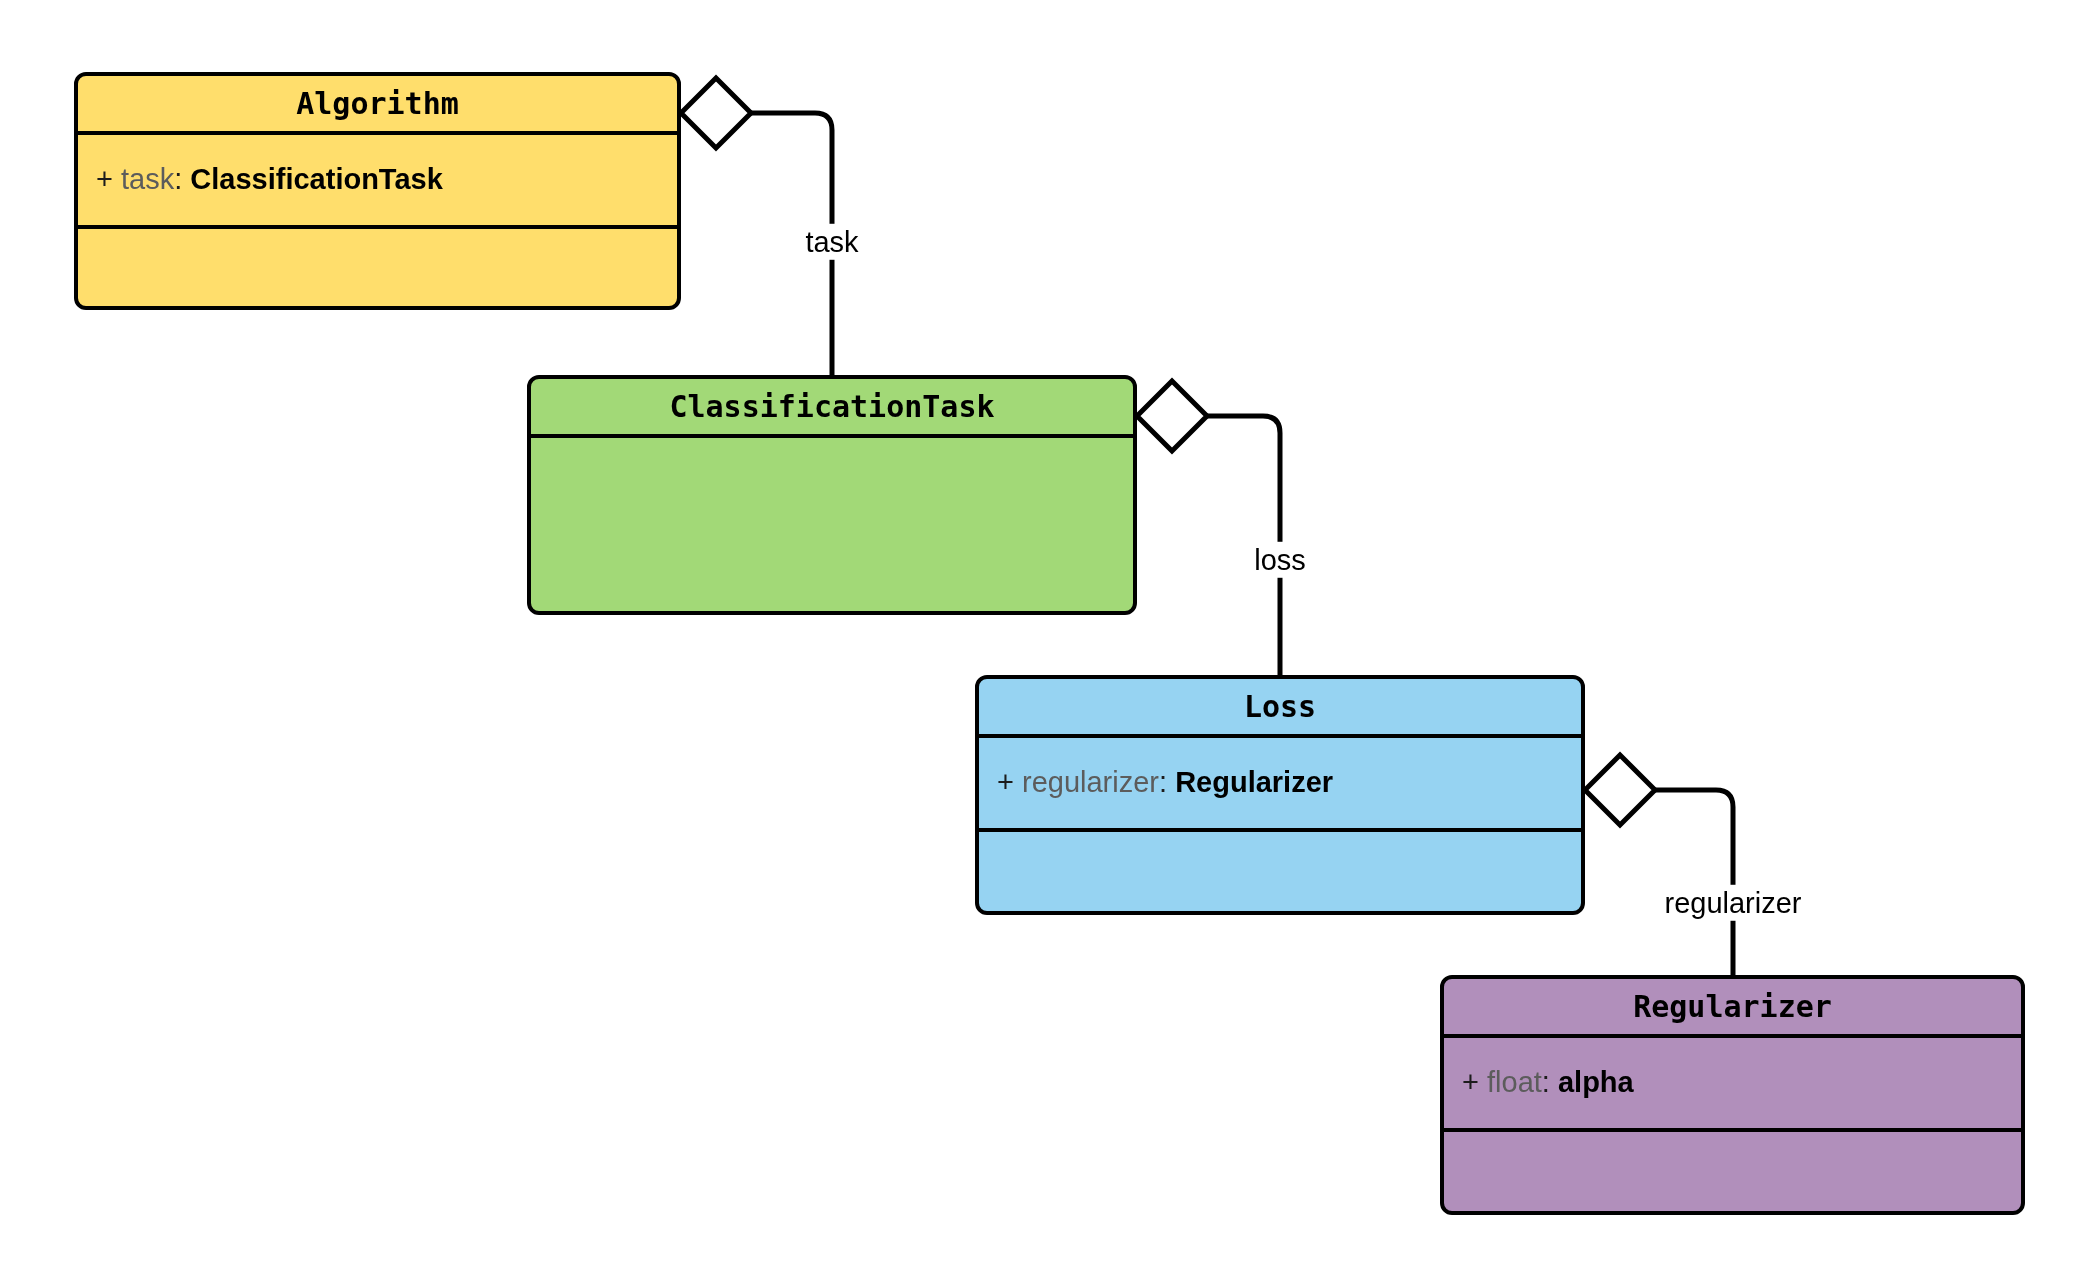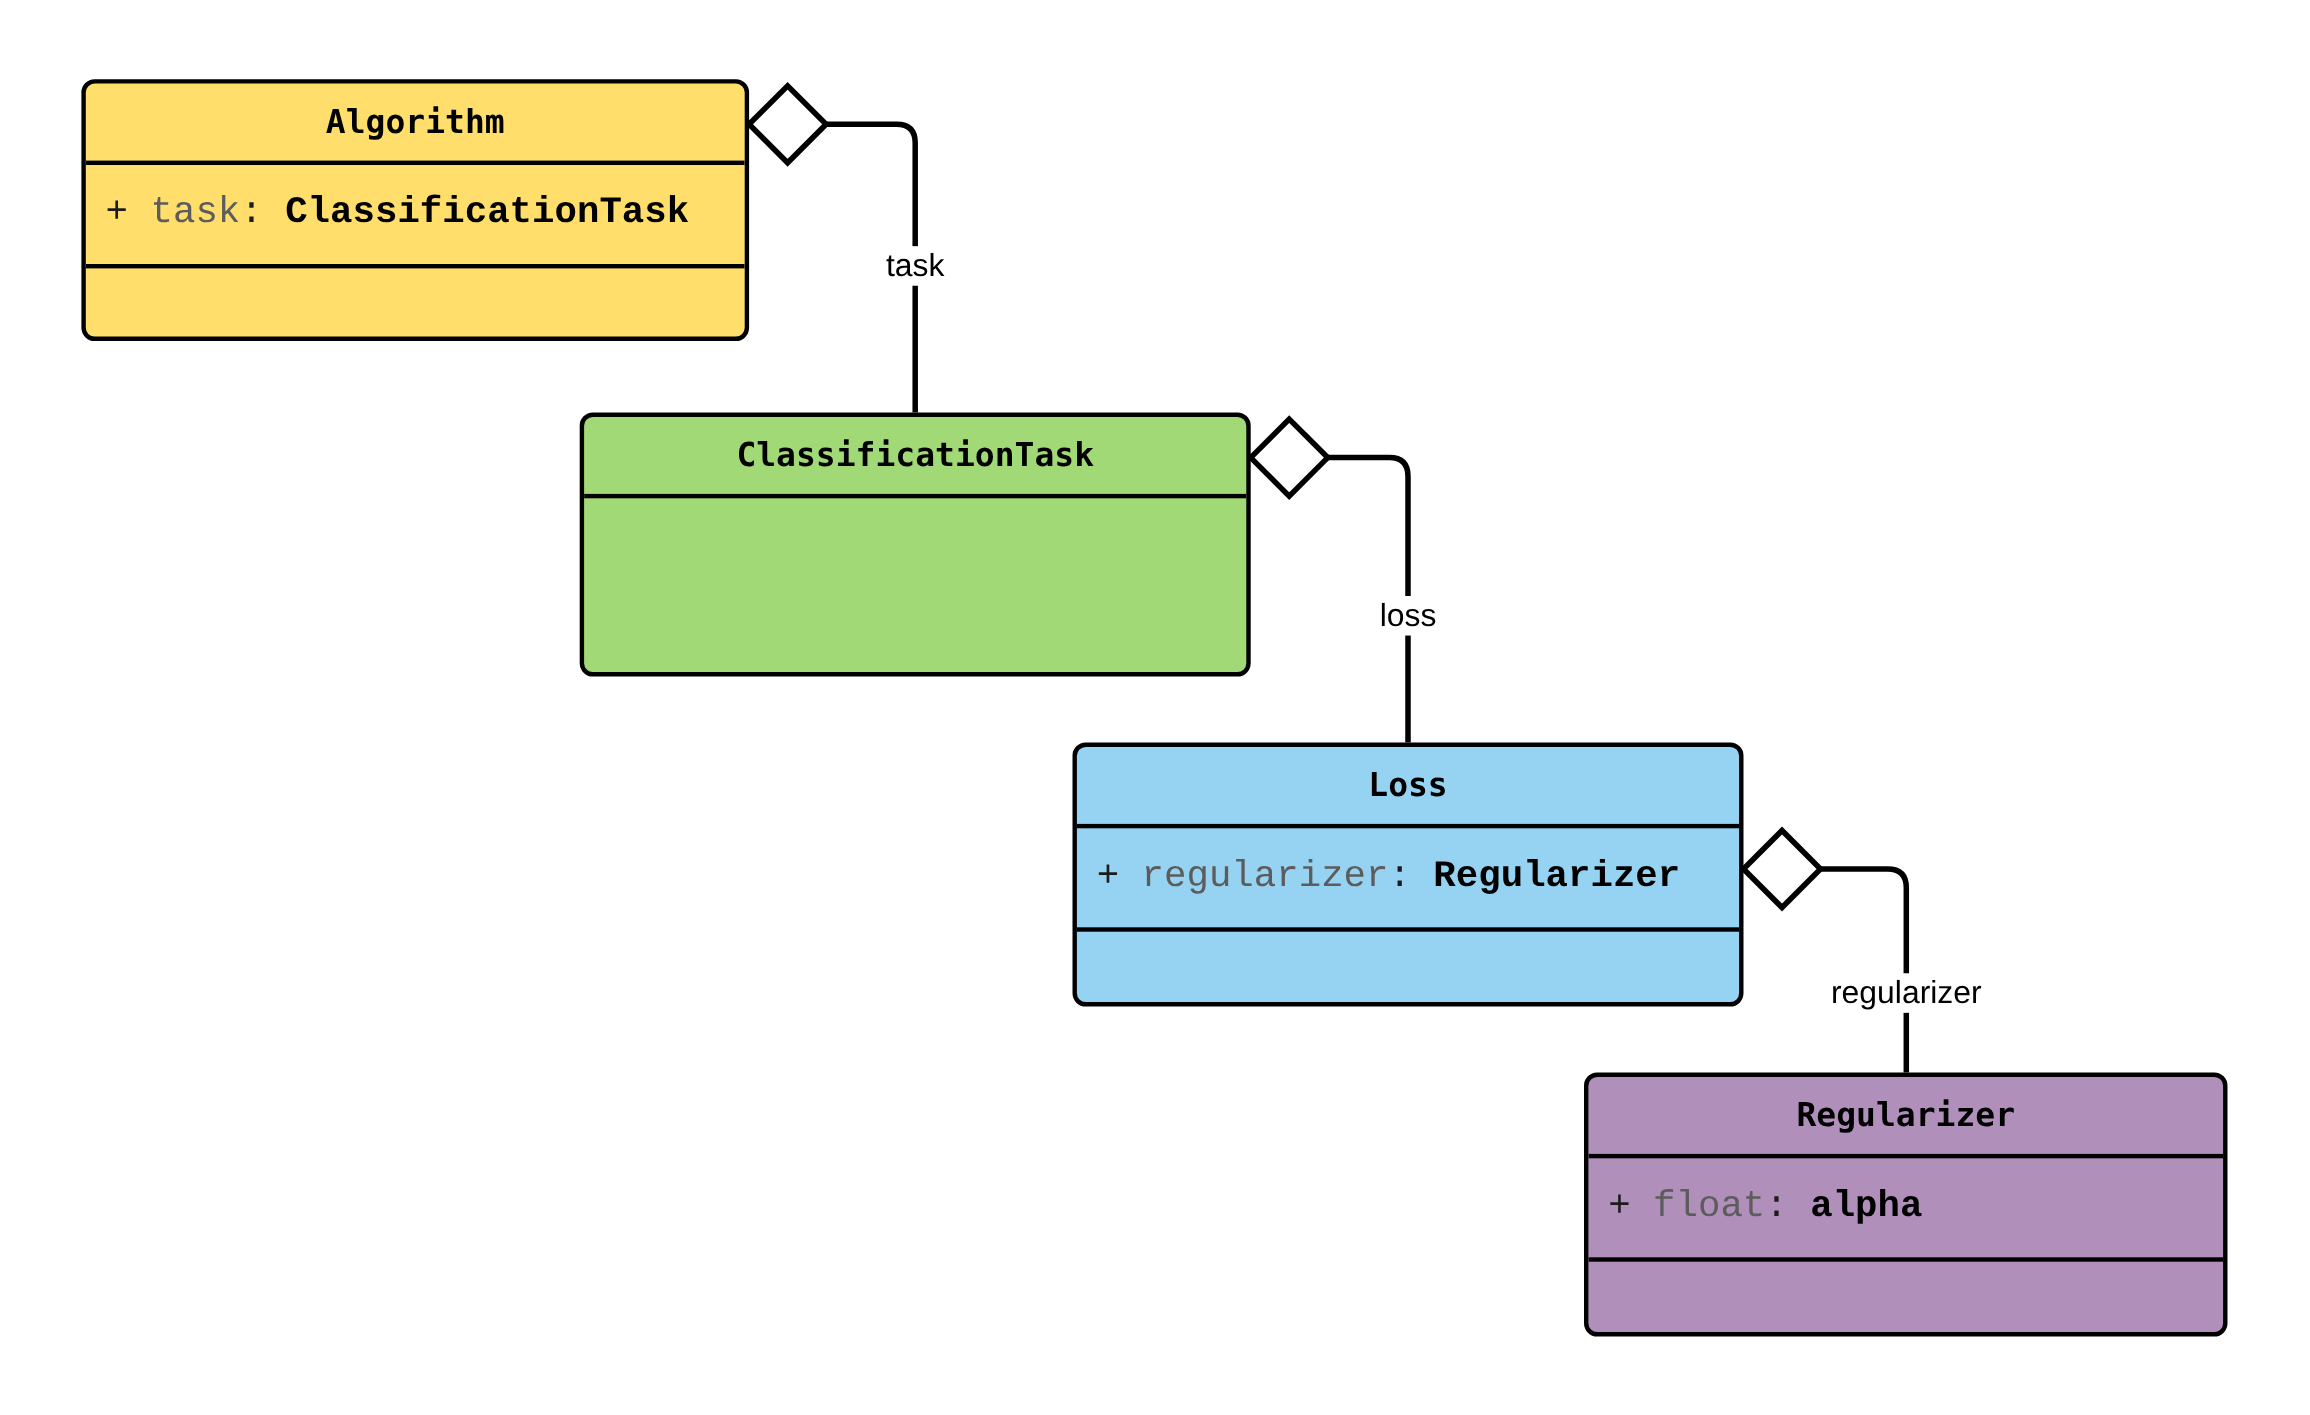--- a/index.html
+++ b/index.html
@@ -35,43 +35,43 @@
     box-sizing: border-box;
     border: 4px solid #000000;
     border-radius: 12px;
     z-index: 2;
     overflow: hidden;
     display: flex;
     flex-direction: column;
   }
   .uml-header {
     box-sizing: border-box;
-    height: 74px;
+    height: 59px;
     border-bottom: 4px solid #000000;
     display: flex;
     align-items: center;
     justify-content: center;
     font-family: "DejaVu Sans Mono", "Liberation Mono", monospace;
     font-weight: bold;
     font-size: 30px;
     color: #000000;
     letter-spacing: 0px;
   }
   .uml-attrs {
     box-sizing: border-box;
     height: 94px;
     border-bottom: 4px solid #000000;
     display: flex;
     flex-direction: column;
     justify-content: center;
     padding-left: 18px;
   }
   .uml-attr {
-    font-family: Liberation Mono, monospace;
-    font-size: 34px;
+    font-family: Liberation Sans, sans-serif;
+    font-size: 29px;
     white-space: pre;
     line-height: 1.1;
   }
   .attr-vis   { color: #1c1c1c; font-weight: normal; }
   .attr-name  { color: #5c5c5c; font-weight: normal; }
   .attr-colon { color: #1c1c1c; font-weight: normal; }
   .attr-type  { color: #000000; font-weight: bold; }
   .uml-methods {
     flex: 1 1 auto;
   }

